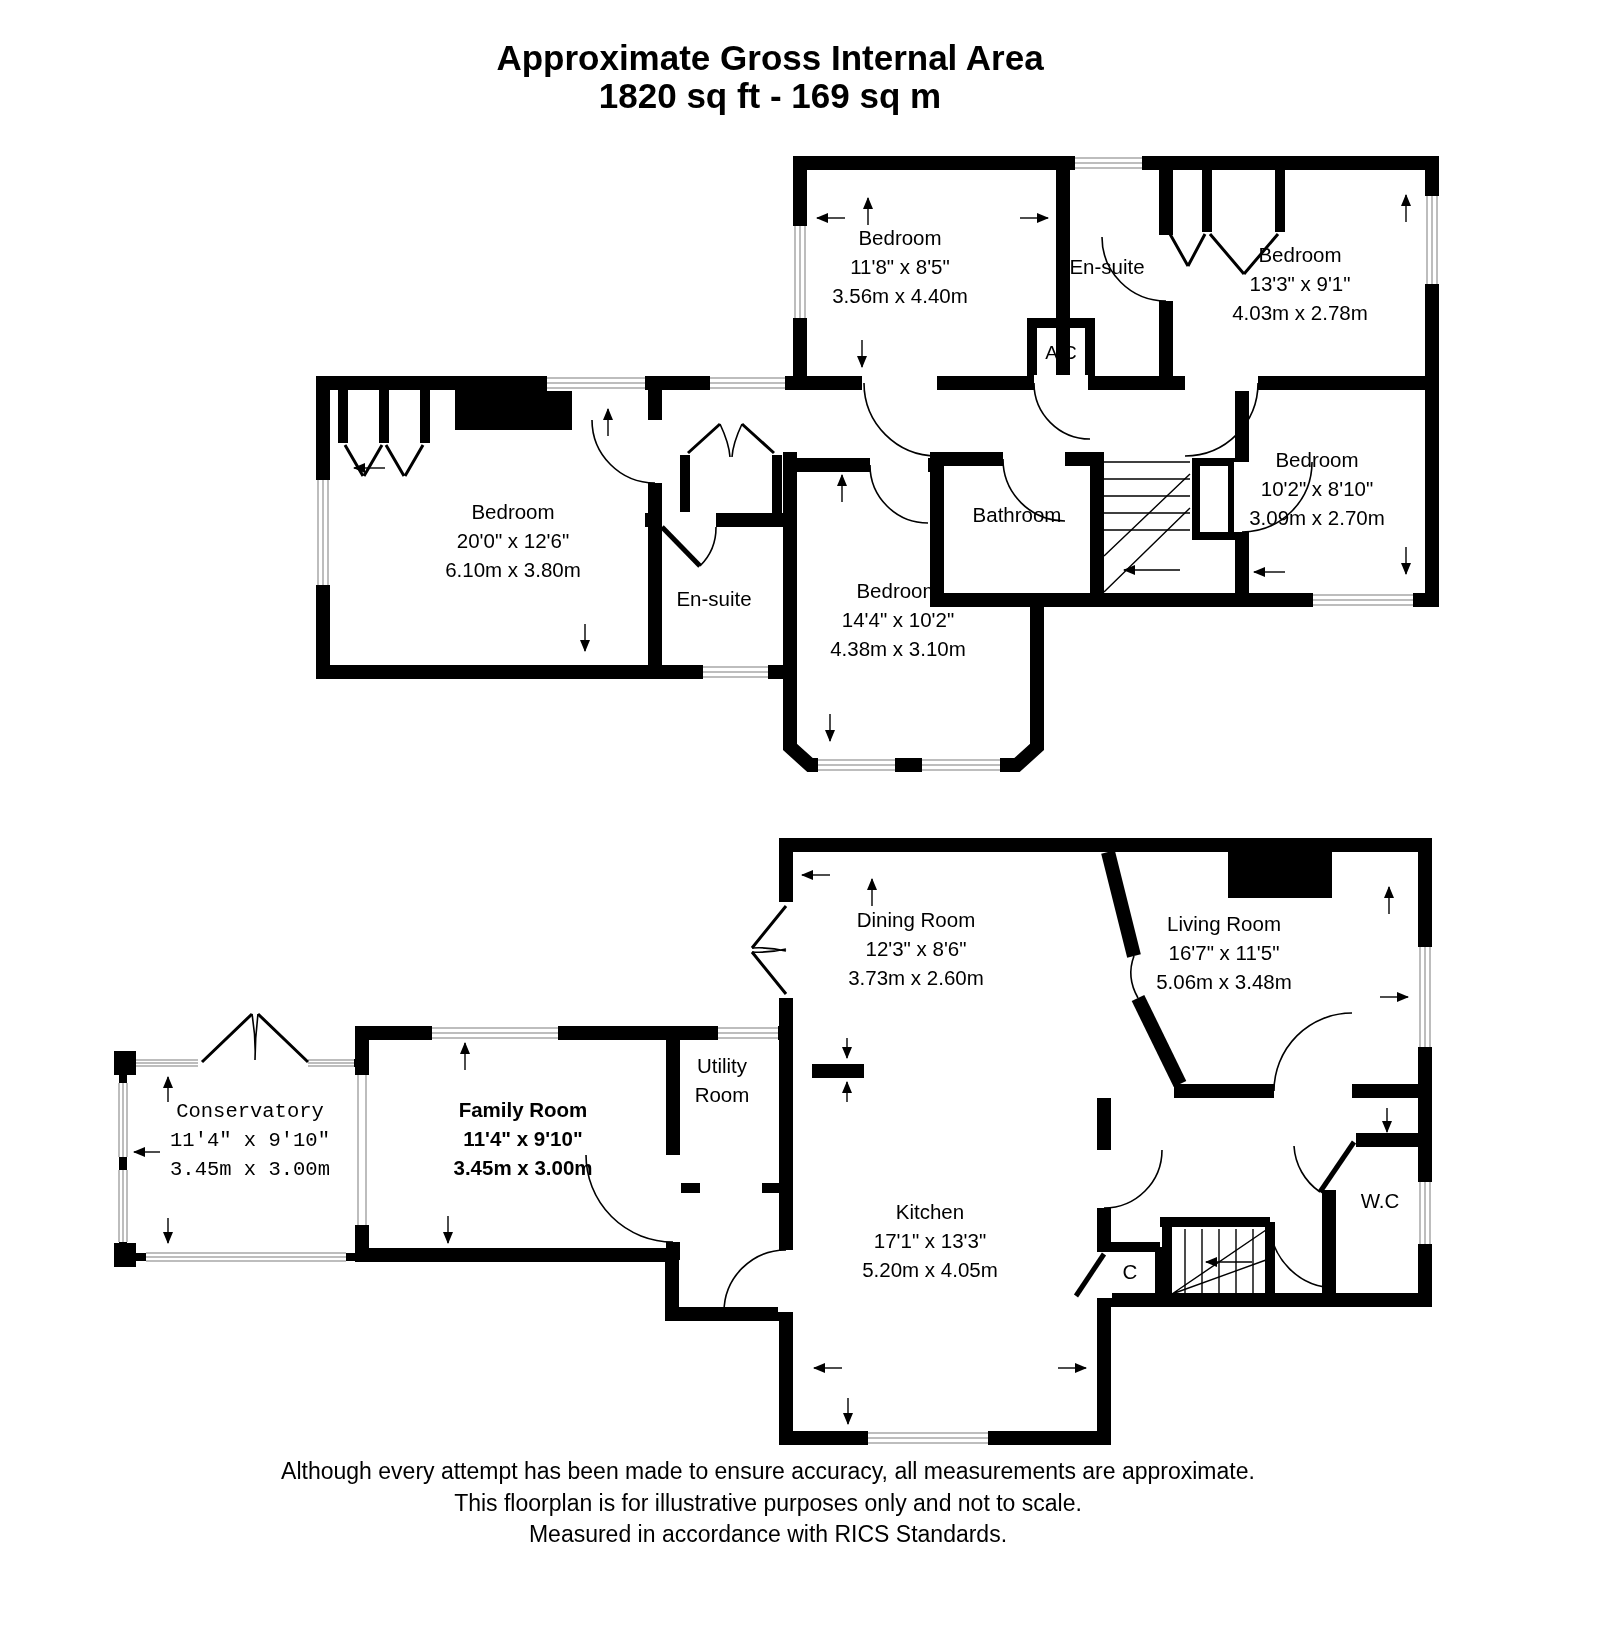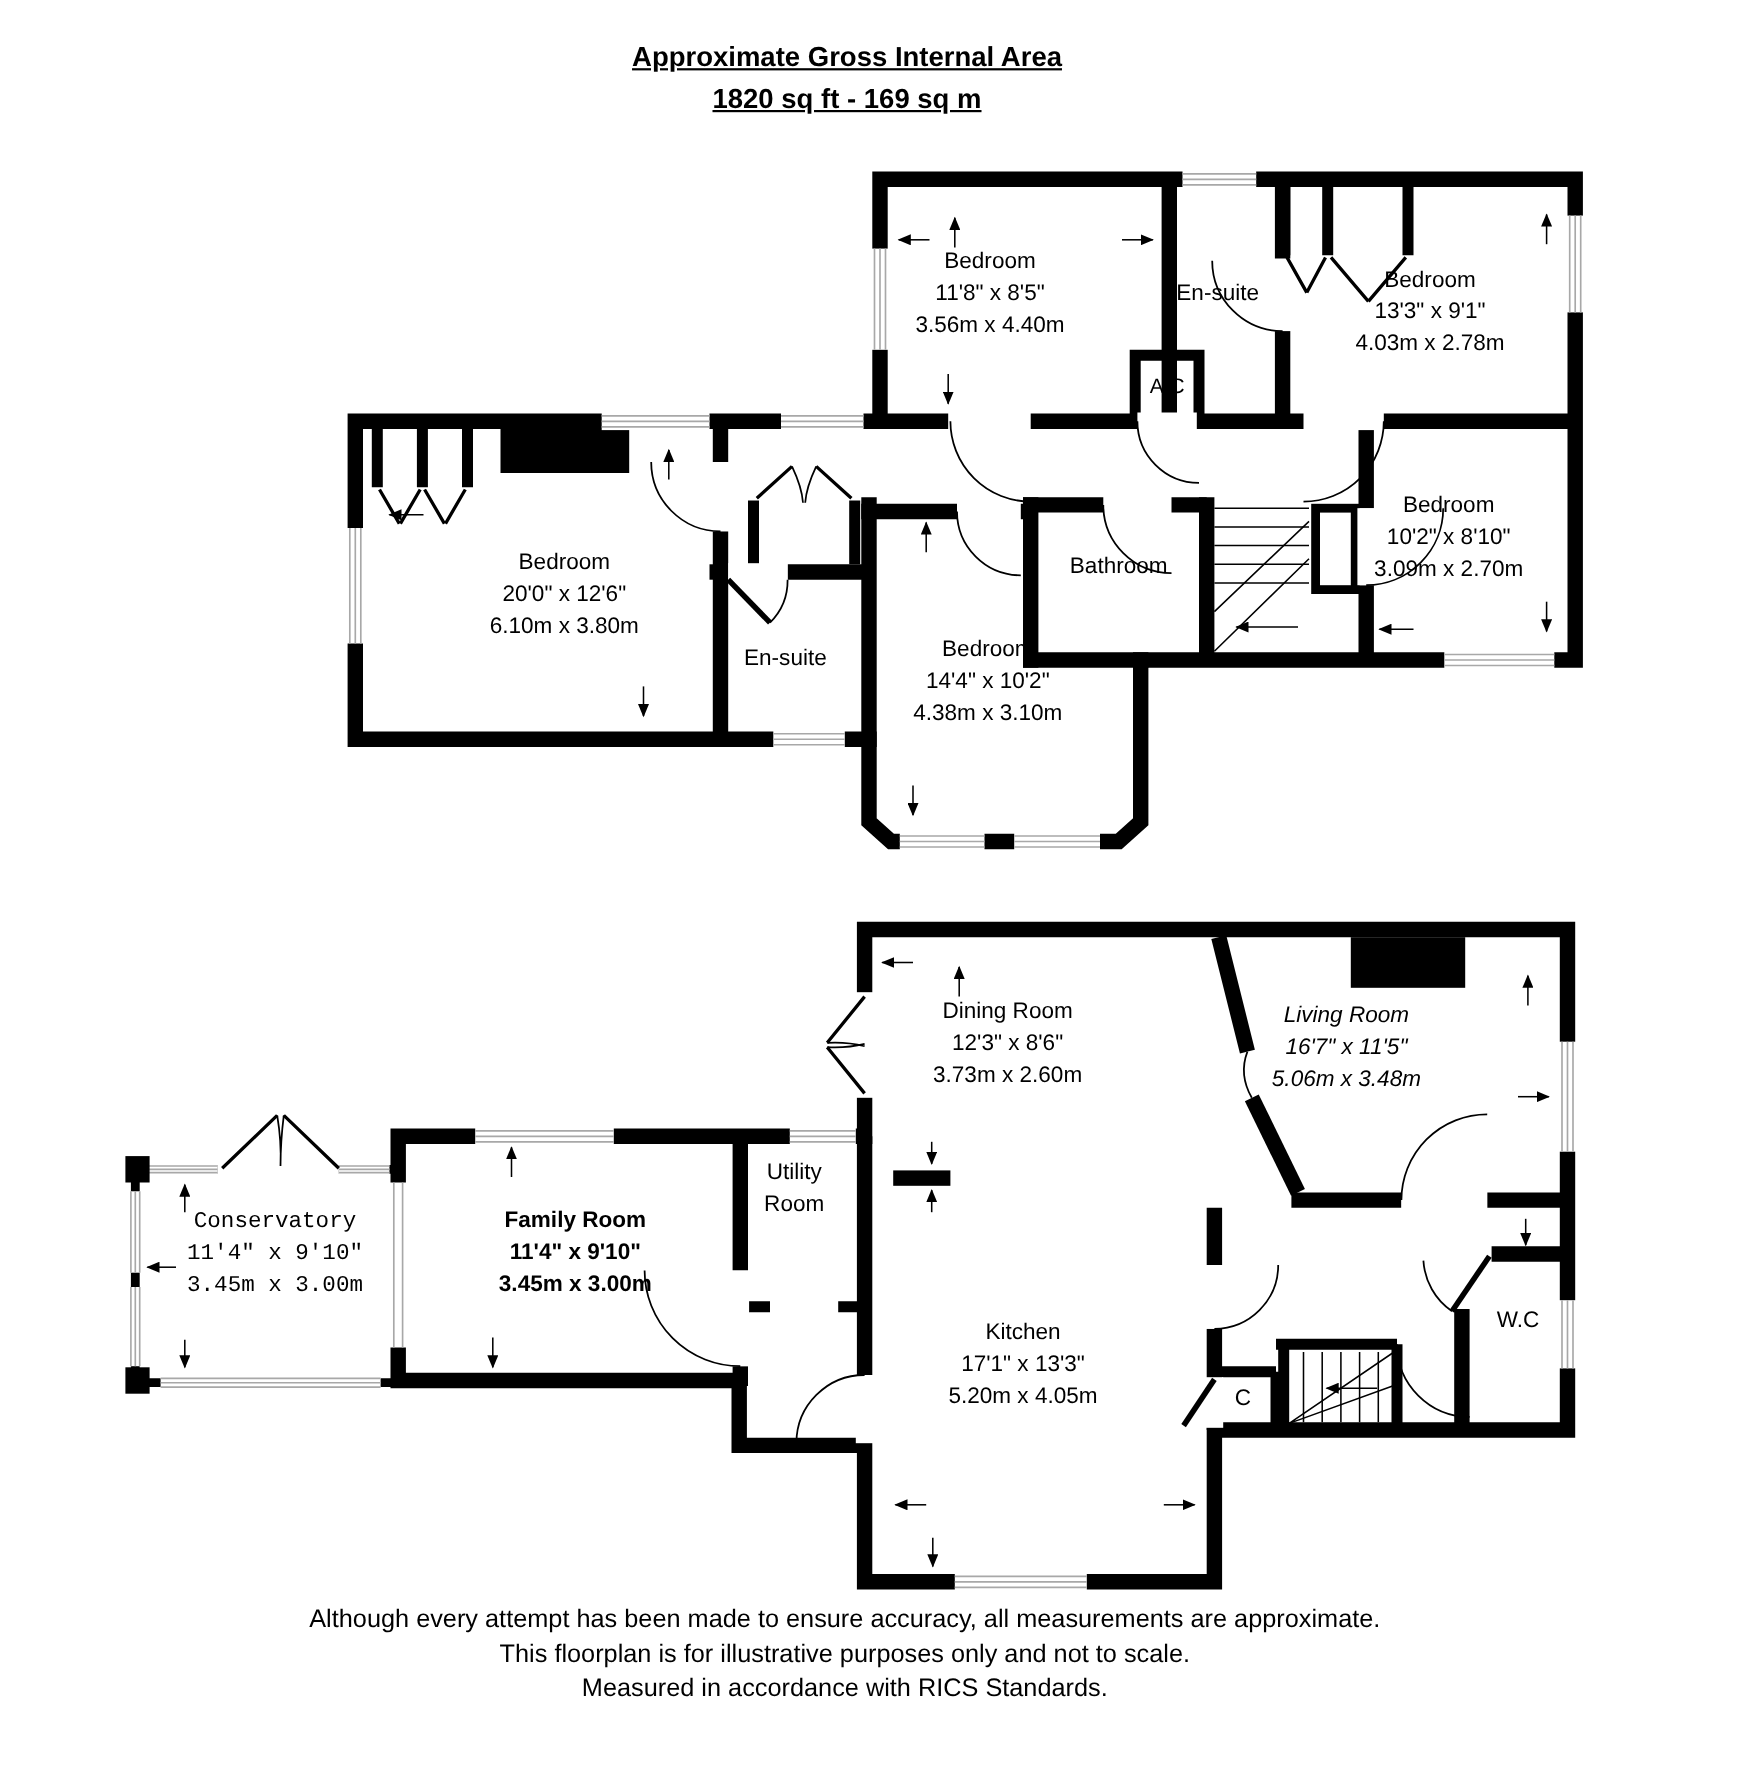--- a/index.html
+++ b/index.html
@@ -13,21 +13,21 @@
   .w8{fill:none;stroke:#000;stroke-width:8;}
   .gap{fill:#fff;stroke:none;}
   .gl{stroke:#a8a8a8;stroke-width:1.5;fill:none;}
   .arc{fill:none;stroke:#000;stroke-width:1.6;}
   .thin{fill:none;stroke:#000;stroke-width:1.4;}
   .leaf{fill:none;stroke:#000;stroke-width:5;}
   .leaf3{fill:none;stroke:#000;stroke-width:3;}
   .dim{fill:none;stroke:#000;stroke-width:1.4;marker-end:url(#ah);}
   .blk{fill:#000;stroke:none;}
   .title-line{position:absolute;left:770px;transform:translateX(-50%);
-      font-weight:bold;font-size:25px;white-space:nowrap;text-decoration:underline;}
+      font-weight:bold;font-size:35px;white-space:nowrap;}
   .room-label{position:absolute;transform:translate(-50%,-50%);text-align:center;
       font-size:20.5px;line-height:29px;white-space:nowrap;}
   .footer-line{position:absolute;left:768px;transform:translateX(-50%);
       font-size:23px;white-space:nowrap;}
 </style>
 </head>
 <body>
 
 <div class="title-line" style="top:38px;">Approximate Gross Internal Area</div>
 <div class="title-line" style="top:76px;">1820 sq ft - 169 sq m</div>
@@ -286,21 +286,21 @@
 </div>
 <div class="room-label" style="left:714px;top:598px;">
   <div>En-suite</div>
 </div>
 
 <div class="room-label" style="left:916px;top:948px;">
   <div>Dining Room</div>
   <div>12'3" x 8'6"</div>
   <div>3.73m x 2.60m</div>
 </div>
-<div class="room-label" style="left:1224px;top:952px;font-style:italic;">
+<div class="room-label" style="left:1224px;top:952px;">
   <div>Living Room</div>
   <div>16'7" x 11'5"</div>
   <div>5.06m x 3.48m</div>
 </div>
 <div class="room-label" style="left:250px;top:1140px;font-family:Liberation Mono, monospace;">
   <div>Conservatory</div>
   <div>11'4" x 9'10"</div>
   <div>3.45m x 3.00m</div>
 </div>
 <div class="room-label" style="left:523px;top:1138px;font-weight:bold;">

